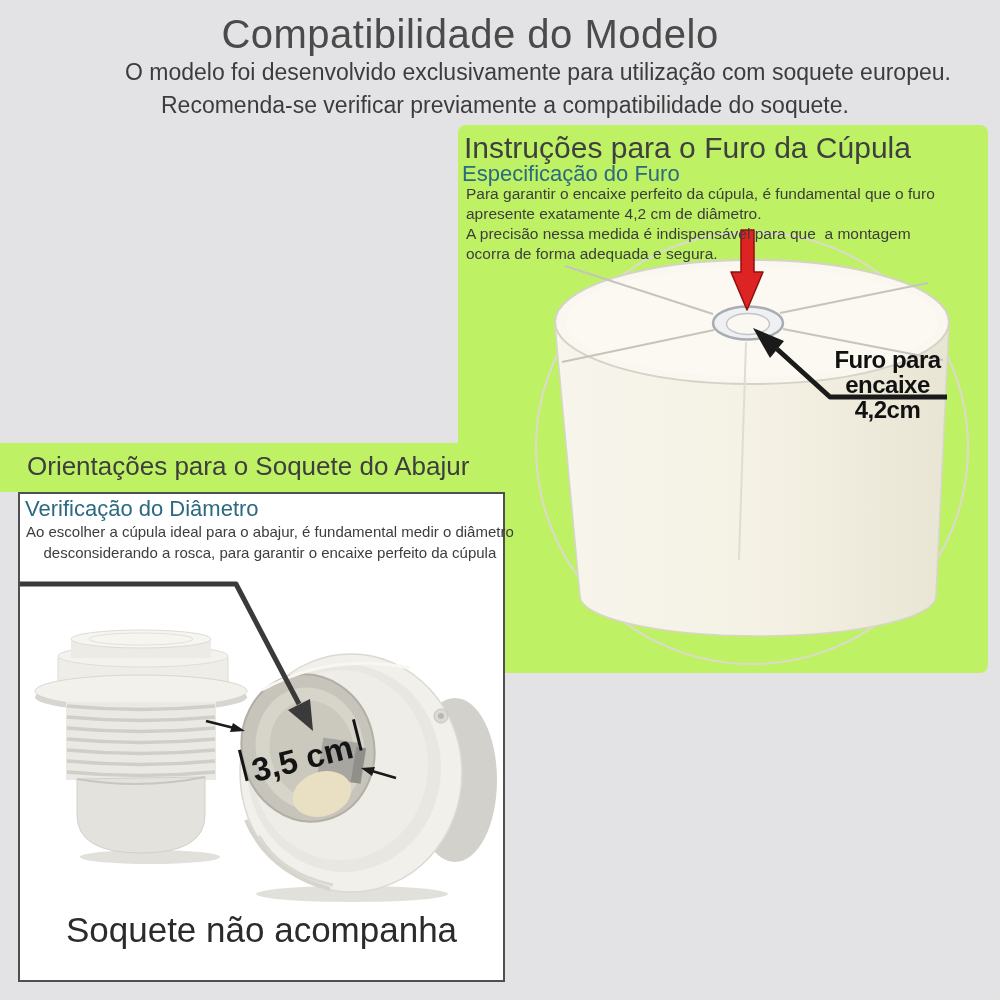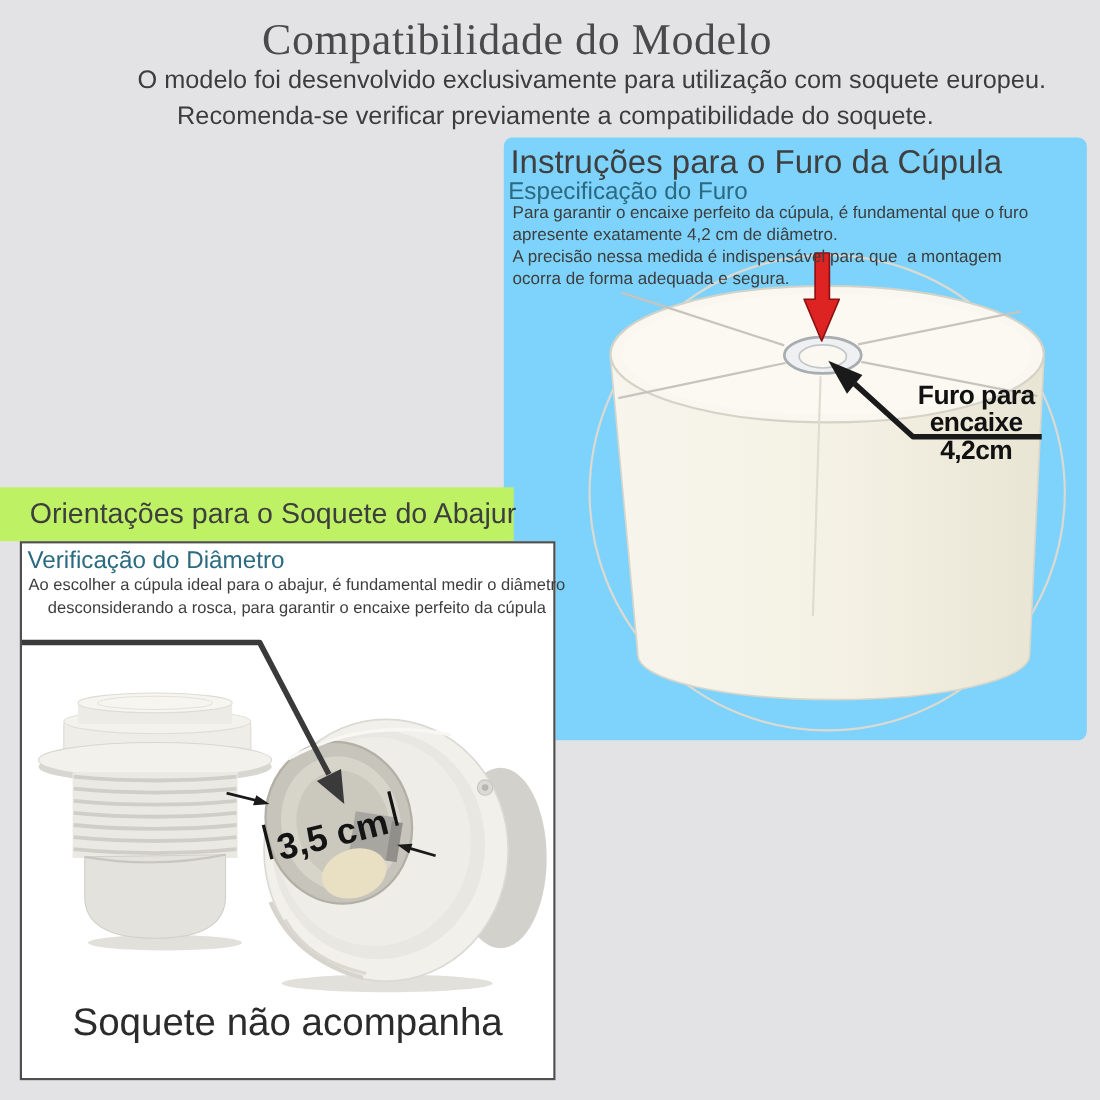--- a/index.html
+++ b/index.html
@@ -9,30 +9,30 @@
     background:#e3e3e5;
     font-family:"Liberation Sans", sans-serif;
     overflow:hidden;
   }
   .abs{position:absolute;}
   .nowrap{white-space:pre;}
   
   .main-title{
     left:0;top:12px;width:940px;
     text-align:center;
-    font-size:40px;color:#4a4a4a;letter-spacing:.5px;font-family:Liberation Serif, serif;
+    font-size:40px;color:#4a4a4a;letter-spacing:.5px;
   }
   .subtitle{left:125px;font-size:23px;color:#3c3c3c;}
   .subtitle.l1{top:59px;}
   .subtitle.l2{top:92px;margin-left:36px;}
 
   
   .rpanel{
     left:458px;top:125px;width:530px;height:548px;
-    background:#7dd3fc;border-radius:8px;
+    background:#bef264;border-radius:8px;
     z-index:1;
   }
   .rp-heading{left:6px;top:6px;font-size:30px;color:#3f3f3f;}
   .rp-subheading{left:4px;top:36px;font-size:22px;color:#2b6a80;}
   .rp-body{left:8px;top:59px;font-size:15.5px;line-height:20px;color:#3d3d3d;}
   .rp-svg{left:0;top:0;width:530px;height:548px;}
   .callout{
     left:337px;top:222px;width:185px;
     text-align:center;font-weight:bold;font-size:24px;line-height:25px;
     color:#111;letter-spacing:-0.5px;

